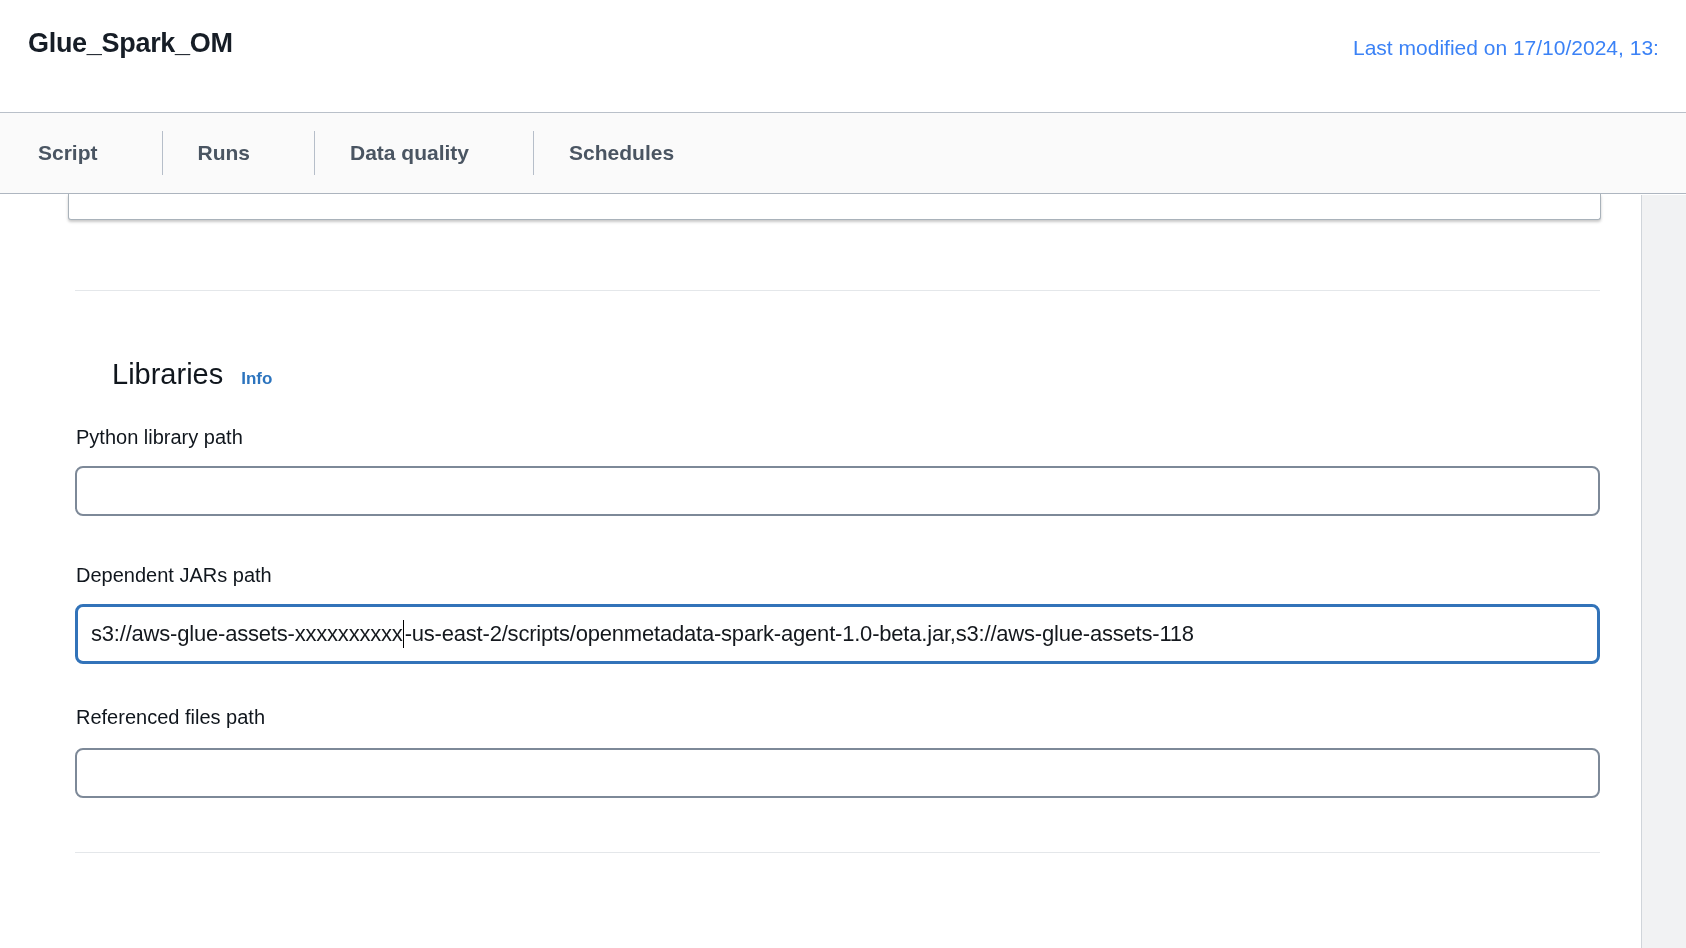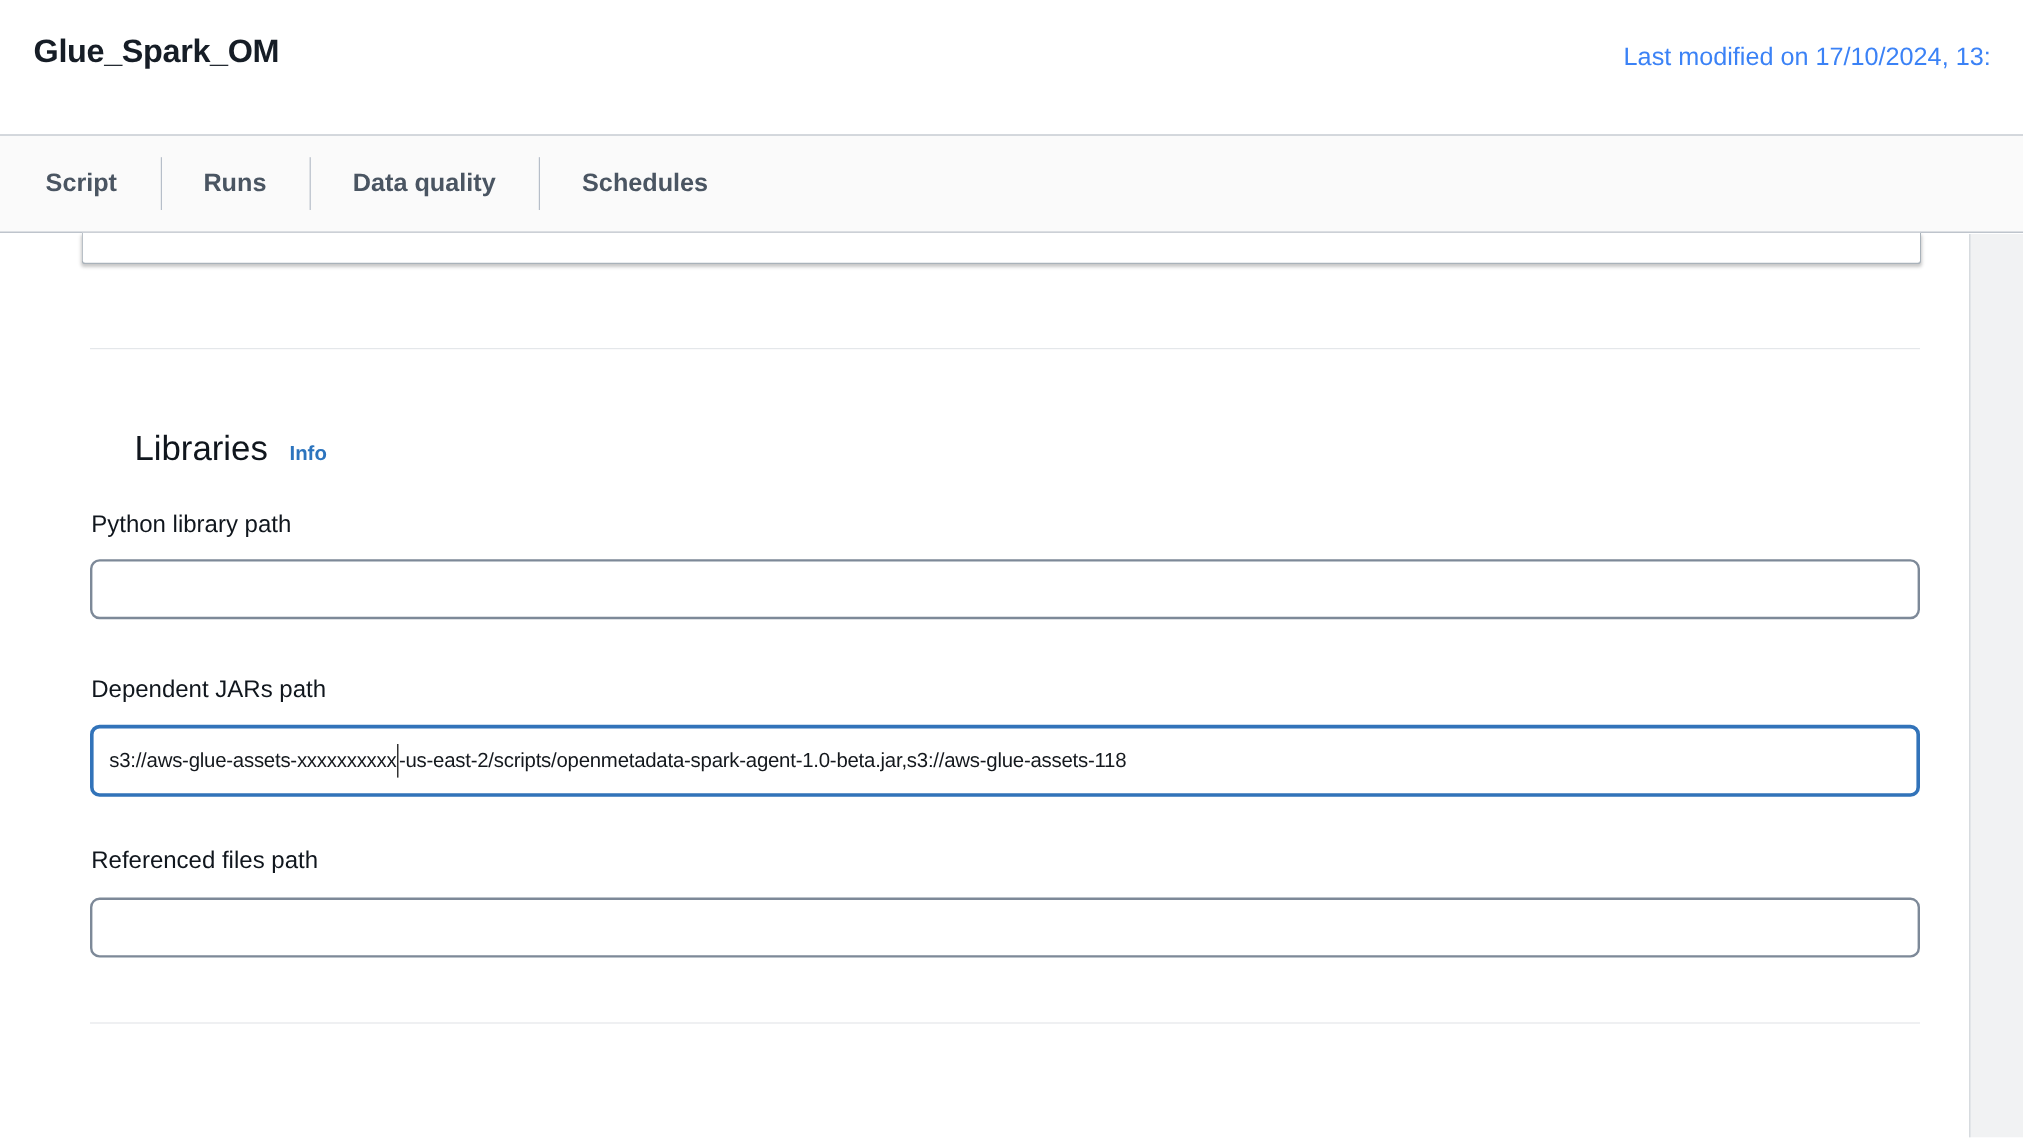--- a/index.html
+++ b/index.html
@@ -28,20 +28,21 @@
   }
 
   
   .tabbar {
     position: absolute; left: 0; top: 112px; width: 1686px; height: 82px;
     background: #fafafa;
     border-top: 1px solid #b9c0c9;
     border-bottom: 1px solid #aeb6c0;
     display: flex; align-items: stretch;
     padding-left: 2px;
+    gap: 28px;
   }
   .tab {
     position: relative;
     display: flex; align-items: center;
     padding: 0 36px;
     font-size: 21px; font-weight: bold; color: #4a5562;
     cursor: pointer; white-space: nowrap;
   }
   .tab + .tab::before {
     content: "";
@@ -115,21 +116,21 @@
   .input-python { top: 466px; }
   .input-ref    { top: 748px; }
 
   .input-jars {
     position: absolute; left: 75px; top: 604px; width: 1525px; height: 60px;
     background: #ffffff;
     border: 3px solid #3273b9;
     border-radius: 8px;
     display: flex; align-items: center;
     padding: 0 13px;
-    font-size: 17px; color: #14181d;
+    font-size: 22px; color: #14181d;
     letter-spacing: -0.2px;
     white-space: nowrap; overflow: hidden;
     cursor: text;
   }
   .caret {
     display: inline-block; width: 0; height: 28px;
     border-left: 1.5px solid #000000;
     margin: 0 0.5px;
     vertical-align: middle;
   }

